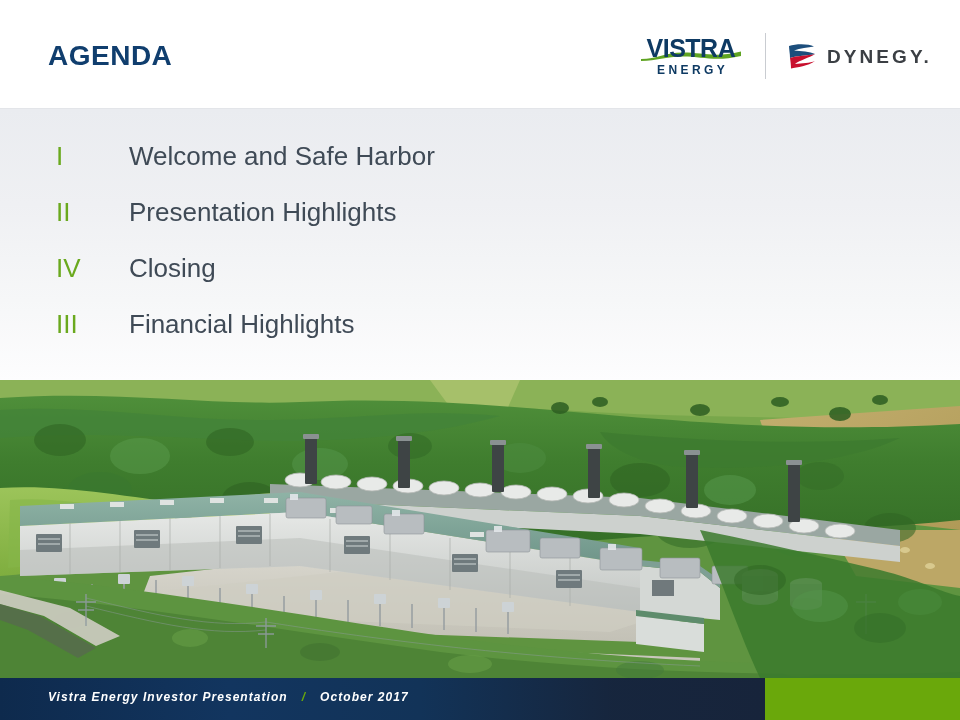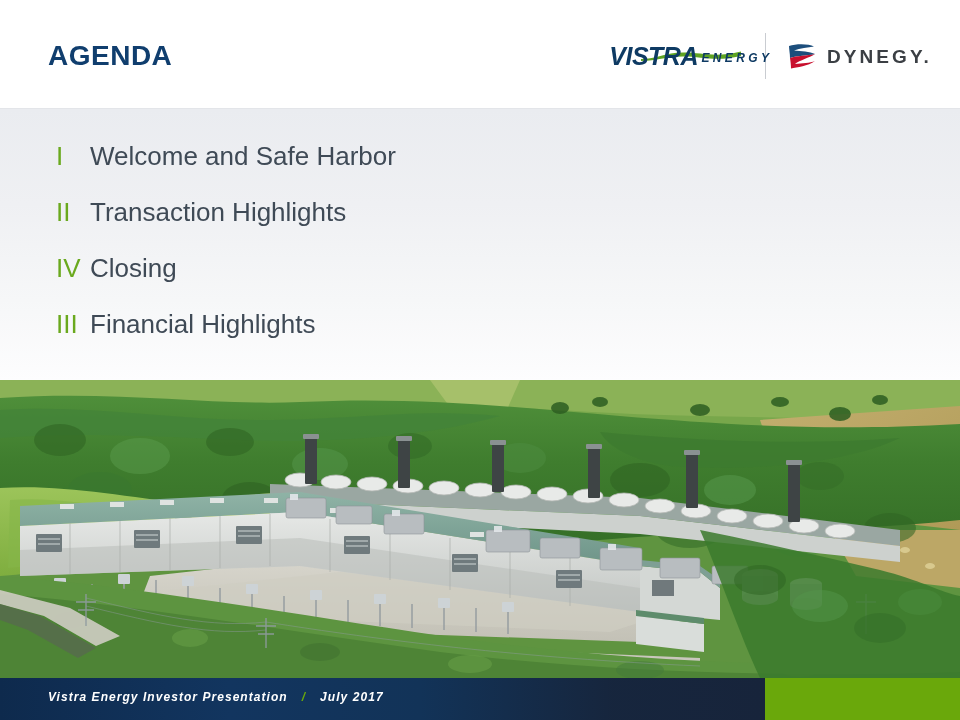--- a/index.html
+++ b/index.html
@@ -45,24 +45,23 @@
     top: 30px;
     display: flex;
     align-items: center;
     height: 52px;
   }
   .vistra-logo {
     position: relative;
     width: 104px;
     height: 46px;
     display: flex;
-    flex-direction: row;
+    flex-direction: column;
     align-items: center;
     justify-content: center;
-    font-style: italic;
   }
   .vistra-wordmark {
     position: relative;
     font-size: 25px;
     font-weight: bold;
     letter-spacing: -0.5px;
     color: #0E3A63;
     line-height: 1;
     z-index: 2;
   }
@@ -135,20 +134,21 @@
     font-size: 26px;
     color: #6AA91E;
     line-height: 1;
     flex: 0 0 auto;
   }
   .agenda-label {
     font-size: 26px;
     color: #3F4A56;
     line-height: 1;
     white-space: nowrap;
+    margin-left: 39px;
   }
 
   
   .photo {
     position: absolute;
     left: 0;
     top: 380px;
     width: 960px;
     height: 298px;
     overflow: hidden;
@@ -239,21 +239,21 @@
   <div class="content-panel">
     <div class="agenda-list">
 
       <div class="agenda-item">
         <span class="agenda-numeral">I</span>
         <span class="agenda-label">Welcome and Safe Harbor</span>
       </div>
 
       <div class="agenda-item">
         <span class="agenda-numeral">II</span>
-        <span class="agenda-label">Transaction Highlights</span>
+        <span class="agenda-label">Presentation Highlights</span>
       </div>
 
       <div class="agenda-item">
         <span class="agenda-numeral">IV</span>
         <span class="agenda-label">Closing</span>
       </div>
 
       <div class="agenda-item">
         <span class="agenda-numeral">III</span>
         <span class="agenda-label">Financial Highlights</span>
@@ -552,17 +552,17 @@
       </g>
     </svg>
   </div>
 
   <div class="footer">
     <div class="footer-bg-gradient"></div>
     <div class="footer-green"></div>
     <div class="footer-text">
       <span>Vistra Energy Investor Presentation</span>
       <span class="footer-sep">/</span>
-      <span>July 2017</span>
+      <span>October 2017</span>
     </div>
   </div>
 
 </div>
 
 </body></html>

